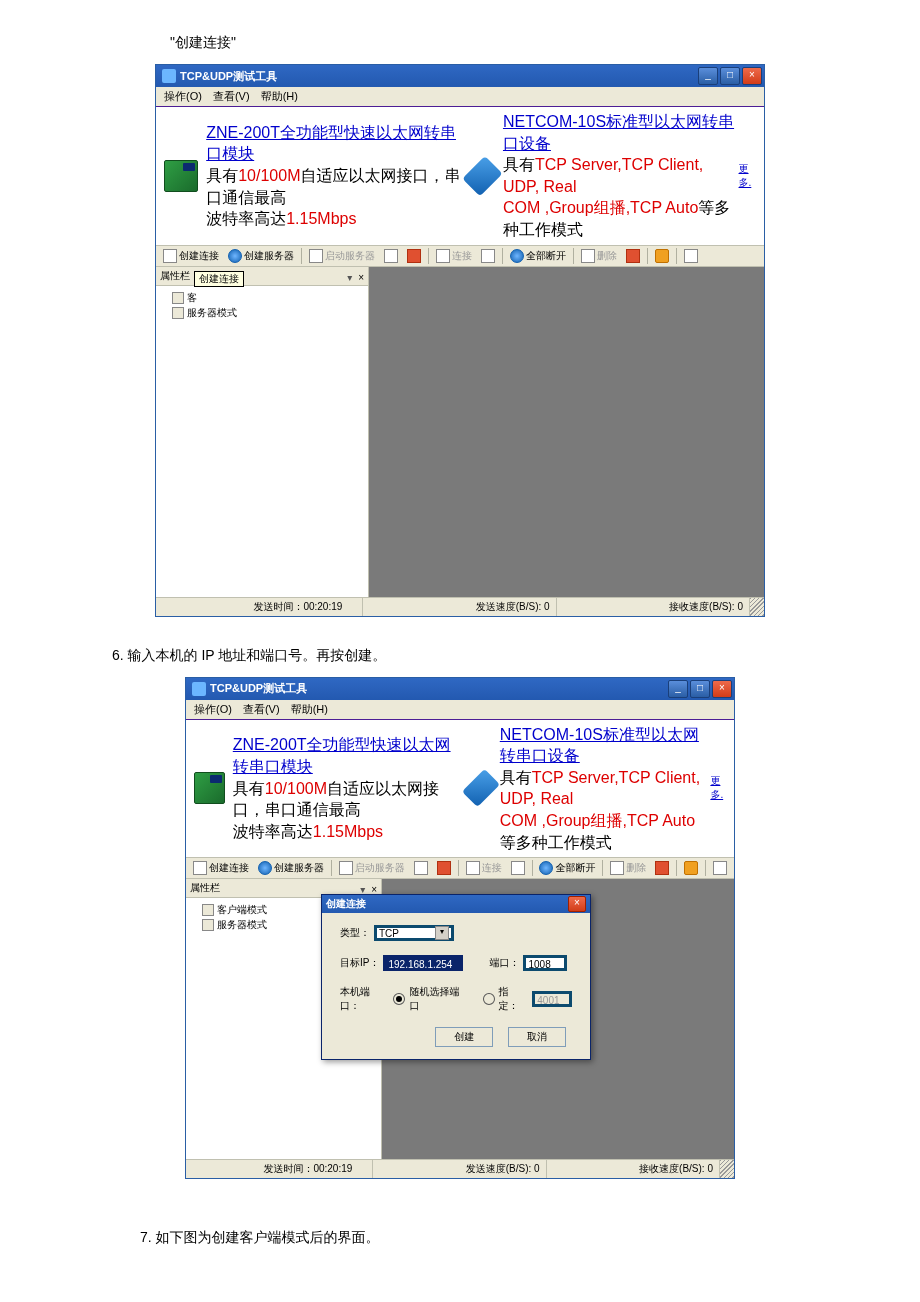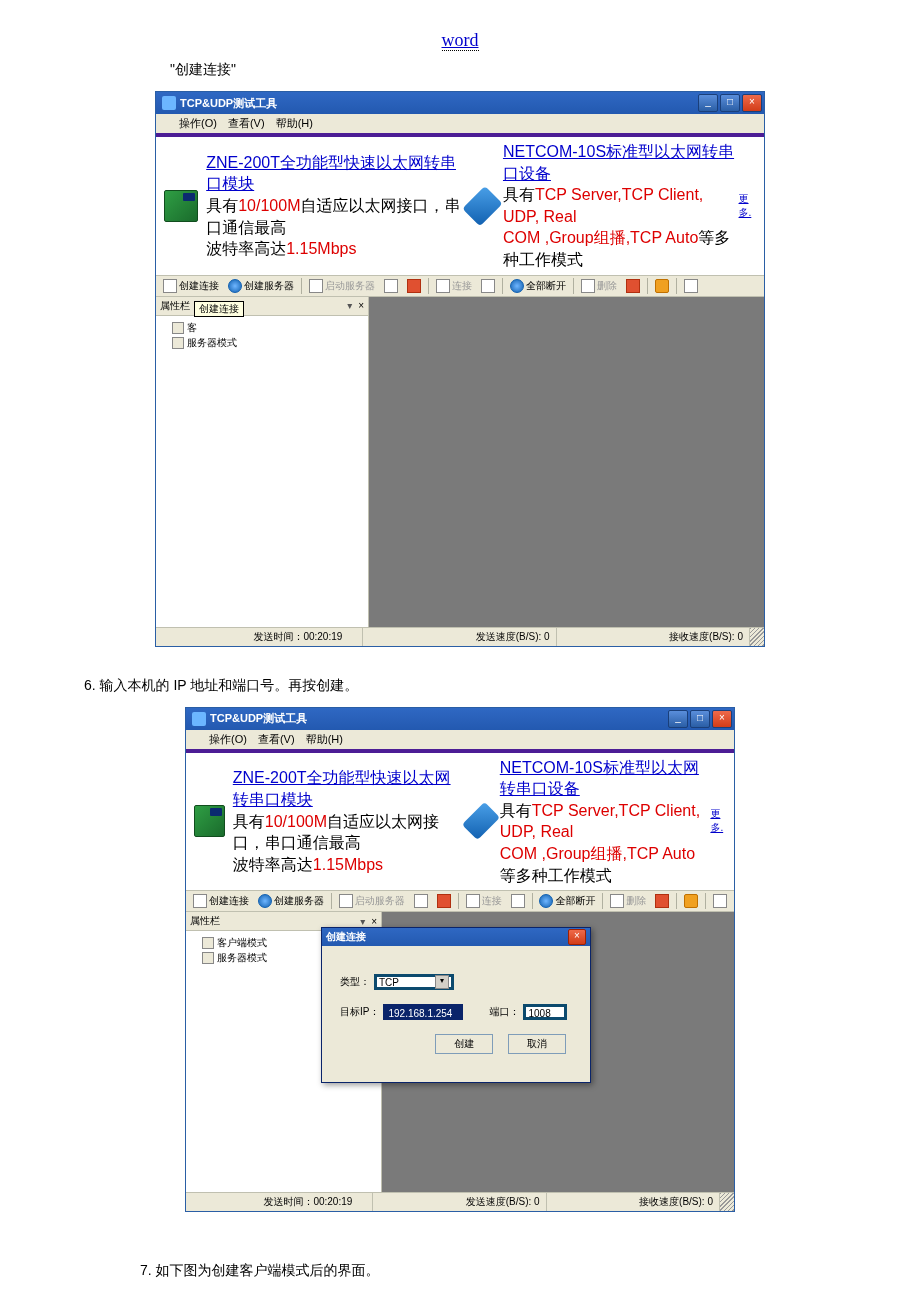--- a/index.html
+++ b/index.html
@@ -8,76 +8,75 @@
 .header-link a{color:#0000cc;text-decoration:underline;font-family:"Times New Roman",serif;font-size:18px;border-bottom:1px dotted #000}
 .caption{margin:4px 0 4px 170px;font-size:14px}
 .footer{text-align:center;margin-top:30px;font-size:14px}
 .app{width:608px;margin:12px auto 30px;border:1px solid #2a5ea5;font-size:11px;background:#4c1d95}
 .titlebar{height:22px;background:linear-gradient(#2f68c3,#2359b0);display:flex;align-items:center;color:#fff;padding:0 2px}
 .titlebar .appicon{width:14px;height:14px;background:#6cb6ff;border-radius:2px;margin:0 4px}
 .titlebar .ttl{font-weight:bold;font-size:11px;flex:1}
 .winbtns{display:flex;gap:2px}
 .winbtn{width:18px;height:16px;background:linear-gradient(#5a8edb,#2a5ea5);border:1px solid #1a3f7a;border-radius:2px;color:#fff;font-size:10px;line-height:14px;text-align:center}
 .winbtn.close{background:linear-gradient(#ee6a4a,#d23c18)}
-.menubar{background:#ece9d8;border-bottom:4px solid #4c1d95;padding:2px 23px;color:#000}
+.menubar{background:#ece9d8;border-bottom:1px solid #4c1d95;padding:2px 8px;color:#000}
 .menubar span{margin-right:8px}
 .banner{background:#fff;display:flex;align-items:center;padding:4px 8px;border-bottom:1px solid #c0c0b0}
 .chip{width:42px;height:30px;background:linear-gradient(135deg,#2f9e44,#1a6b2c);border:1px solid #114d1e;margin-right:8px;position:relative;border-radius:2px}
 .chip::after{content:"";position:absolute;right:2px;top:2px;width:12px;height:8px;background:#0b2a70;border-radius:1px}
 .chip2{width:32px;height:32px;background:linear-gradient(135deg,#4aa0e8,#1160b0);border-radius:4px;margin:0 8px;transform:rotate(45deg)}
 .col{font-size:16px;line-height:1.35}
 .col a{color:#0000cc;text-decoration:underline}
 .col .red{color:#d00}
 .more{color:#0000cc;text-decoration:underline;font-size:10px;margin-left:auto}
 .toolbar{background:#ece9d8;border-bottom:1px solid #c0c0b0;padding:2px 4px;display:flex;align-items:center;gap:3px;color:#000;flex-wrap:nowrap;overflow:hidden}
 .tbtn{display:inline-flex;align-items:center;gap:2px;font-size:10px;padding:1px 3px;white-space:nowrap}
 .tbtn.dis{color:#999}
 .ticon{width:12px;height:12px;display:inline-block;border:1px solid #888;background:#fff}
 .ticon.globe{border-radius:50%;background:radial-gradient(#6fb6ff,#1160b0);border-color:#1160b0}
 .ticon.red{background:#e05030;border-color:#b03010}
 .ticon.orange{background:#f0a020;border-color:#c07000;border-radius:2px}
 .sep{width:1px;height:16px;background:#b0b0a0;margin:0 1px}
 .body{display:flex;height:330px;position:relative}
 .body.small{height:280px}
 .sidebar{width:212px;background:#fff;border-right:1px solid #c0c0b0;position:relative}
-.sidehdr{background:#ece9d8;font-size:10px;padding:2px 4px;border-bottom:1px solid #c0c0b0;display:flex;align-items:center}
+.sidehdr{background:#ece9d8;font-size:10px;padding:2px 4px;border-bottom:1px solid #c0c0b0;display:flex;align-items:flex-end}
 .sidehdr .sp{flex:1}
 .pin{font-size:10px;color:#555;margin-right:6px}
 .tree{padding:4px 6px;font-size:10px;color:#000}
 .tnode{display:flex;align-items:center;gap:3px;margin:1px 0 1px 10px}
 .nodeicon{width:10px;height:10px;border:1px solid #888;background:#ece9d8}
 .tooltip{position:absolute;left:38px;top:4px;background:#ffffe1;border:1px solid #000;font-size:10px;padding:0 4px;z-index:5}
 .content{flex:1;background:#7a7a7a;position:relative}
 .status{background:#ece9d8;border-top:1px solid #c0c0b0;display:flex;font-size:10px;color:#000}
 .status .cell{flex:1;padding:2px 6px;text-align:right;border-right:1px solid #c0c0b0}
 .status .cell:first-child{padding-right:20px}
 .status .grip{width:14px;background:repeating-linear-gradient(135deg,#999 0 1px,#ece9d8 1px 3px)}
 .dialog{position:absolute;left:135px;top:15px;width:268px;background:#ece9d8;border:1px solid #0a246a;font-size:10px;box-shadow:2px 2px 6px rgba(0,0,0,.4);z-index:10}
 .dlghdr{height:18px;background:linear-gradient(#2f68c3,#2359b0);color:#fff;display:flex;align-items:center;padding:0 4px}
 .dlghdr .t{flex:1;font-weight:bold}
 .dlgclose{width:16px;height:14px;background:linear-gradient(#ee6a4a,#d23c18);border:1px solid #a02000;color:#fff;text-align:center;line-height:12px;font-size:10px;border-radius:2px}
-.dlgbody{padding:28px 18px}
+.dlgbody{padding:12px 18px}
 .frow{display:flex;align-items:center;margin-bottom:14px;gap:4px}
 .lbl{font-size:10px}
 .sel,.inp{border:3px solid #0c4a6e;background:#fff;font-size:10px;padding:1px 2px;height:16px;box-sizing:border-box}
 .sel{width:80px;display:flex;align-items:center;justify-content:space-between}
 .sel .arr{width:12px;height:12px;background:#d4d0c8;border:1px solid #888;font-size:8px;text-align:center;line-height:10px}
 .inp.ip{width:80px;background:#0a246a;color:#fff;border-color:#0a246a}
 .inp.port{width:44px}
 .inp.dis{background:#ece9d8;color:#999;width:40px}
 .radio{width:10px;height:10px;border:1px solid #555;border-radius:50%;display:inline-block;position:relative;vertical-align:middle}
 .radio.on::after{content:"";position:absolute;inset:2px;background:#000;border-radius:50%}
 .btns{text-align:right;margin-top:6px}
 .dbtn{display:inline-block;border:1px solid #7f9db9;background:#ece9d8;padding:2px 18px;font-size:10px;margin:0 6px}
 </style>
 </head>
 <body>
 
 <div class="page">
-  <div class="header-link"><a>word</a></div>
   <div class="caption">"创建连接"</div>
 
   <div class="app">
     <div class="titlebar">
       <span class="appicon"></span>
       <span class="ttl">TCP&amp;UDP测试工具</span>
       <div class="winbtns">
         <span class="winbtn">_</span>
         <span class="winbtn">□</span>
         <span class="winbtn close">×</span>
@@ -176,21 +175,21 @@
       <div class="content"></div>
     </div>
     <div class="status">
       <div class="cell"><span>发送时间：</span><span>00:20:19</span></div>
       <div class="cell">发送速度(B/S): 0</div>
       <div class="cell">接收速度(B/S): 0</div>
       <div class="grip"></div>
     </div>
   </div>
 
-  <div class="caption" style="margin-left:84px">6. 输入本机的 IP 地址和端口号。再按创建。</div>
+  <div class="caption" style="margin-left:112px">6. 输入本机的 IP 地址和端口号。再按创建。</div>
 
   <div class="app" style="width:548px">
     <div class="titlebar">
       <span class="appicon"></span>
       <span class="ttl">TCP&amp;UDP测试工具</span>
       <div class="winbtns">
         <span class="winbtn">_</span>
         <span class="winbtn">□</span>
         <span class="winbtn close">×</span>
       </div>
@@ -299,20 +298,29 @@
                 <span class="arr">▾</span>
               </span>
           </div>
           <div class="frow">
             <span class="lbl">目标IP：</span>
             <span class="inp ip">192.168.1.254</span>
             <span style="width:18px"></span>
             <span class="lbl">端口：</span>
             <span class="inp port">1008</span>
           </div>
+          <div class="frow">
+            <span class="lbl">本机端口：</span>
+            <span class="radio on"></span>
+            <span class="lbl">随机选择端口</span>
+            <span style="width:6px"></span>
+            <span class="radio"></span>
+            <span class="lbl">指定：</span>
+            <span class="inp dis">4001</span>
+          </div>
           <div class="btns">
             <span class="dbtn">创建</span>
             <span class="dbtn">取消</span>
           </div>
         </div>
       </div>
     </div>
     <div class="status">
       <div class="cell"><span>发送时间：</span><span>00:20:19</span></div>
       <div class="cell">发送速度(B/S): 0</div>

